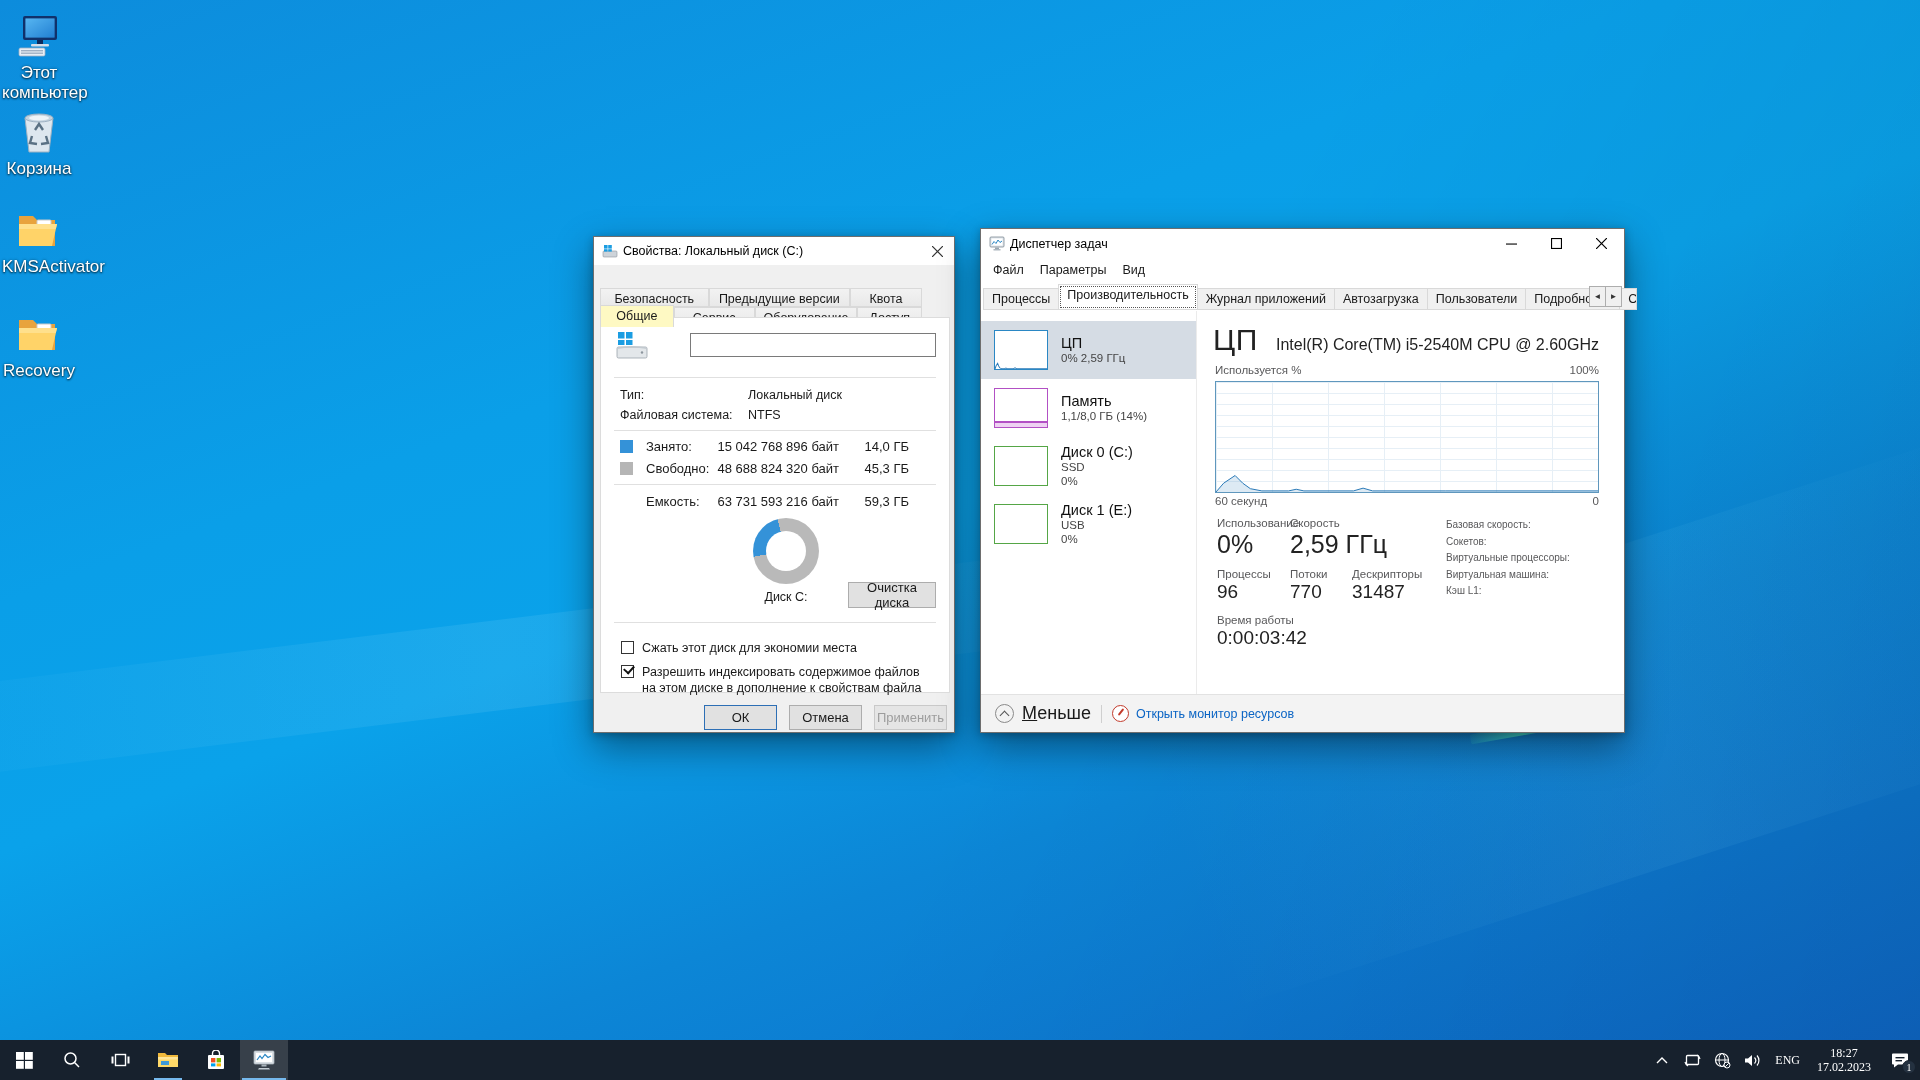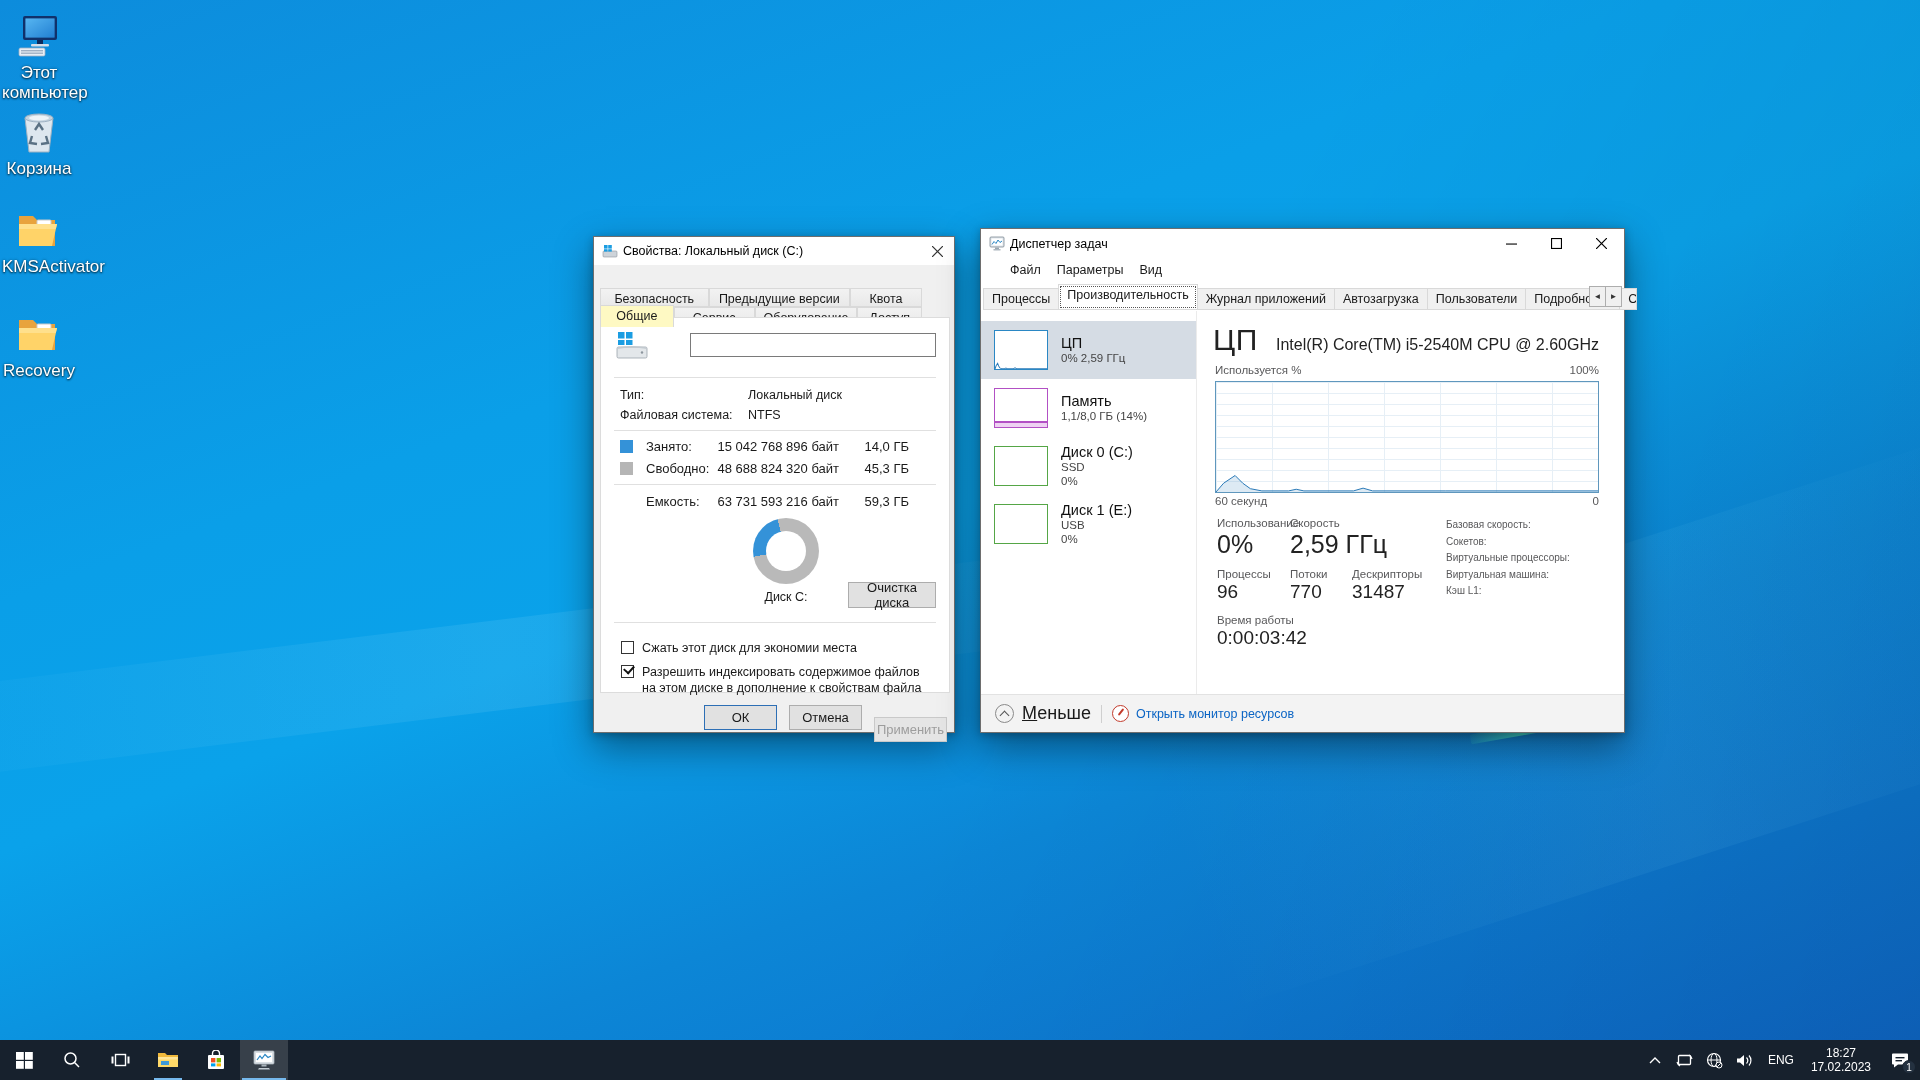--- a/index.html
+++ b/index.html
@@ -73,25 +73,25 @@
   .cleanup-btn { position:absolute; right:13px; top:324px; width:88px; height:26px; }
 
   .cb-row { position:absolute; left:20px; right:14px; font-size:12.5px; line-height:1.3; display:flex; }
   .cbox { flex:0 0 13px; width:13px; height:13px; border:1px solid #333; background:#fff; margin-right:8px; margin-top:1px; position:relative; }
   .cbox.checked::after { content:""; position:absolute; left:2px; top:-1px; width:8px; height:5px;
     border-left:2px solid #111; border-bottom:2px solid #111; transform:rotate(-48deg); }
 
   .dlg-btns { position:absolute; right:7px; top:468px; display:flex; gap:12px; }
   .dlg-btns .btn { width:73px; height:25px; }
   .btn.default { border-color:#2d6fb5; }
-  .btn.disabled { color:#9d9d9d; background:#e5e5e5; border-color:#c9c9c9;margin-top:12px; }
+  .btn.disabled { color:#9d9d9d; background:#e5e5e5; border-color:#c9c9c9; }
 
   
   #tm { left:980px; top:228px; width:645px; height:505px; background:#fff; }
-  .menubar { height:24px; background:#fff; display:flex; align-items:center; padding-left:21px; gap:0; }
+  .menubar { height:24px; background:#fff; display:flex; align-items:center; padding-left:4px; gap:0; }
   .menu-item { padding:3px 8px; font-size:12.5px; }
   .tabstrip { height:28px; display:flex; align-items:flex-end; padding-left:2px; background:#fff; position:relative; }
   .tm-tab { font-size:12.5px; padding:3px 8px 4px; border:1px solid #d9d9d9; background:#f0f0f0; height:22px; white-space:nowrap; margin-right:-1px; }
   .tm-tab.active { background:#fff; height:26px; outline:1px dotted #555; outline-offset:-3px; position:relative; z-index:2; }
   .tm-tab.clipped { width:26px; overflow:hidden; }
   .tab-arrows { position:absolute; right:2px; bottom:3px; display:flex; }
   .tab-arrow { width:17px; height:21px; background:#f0f0f0; border:1px solid #adadad; margin-left:-1px;
     display:flex; align-items:center; justify-content:center; font-size:8px; color:#333; }
 
   .tm-body { position:absolute; top:82px; bottom:38px; left:0; right:0; display:flex; background:#fff; }
@@ -143,21 +143,21 @@
   .circle-chevron::after { content:""; position:absolute; left:5px; top:7px; width:6px; height:6px;
     border-left:1.6px solid #555; border-top:1.6px solid #555; transform:rotate(45deg); }
   .less-label { font-size:18px; display:inline-block; }
   .less-label::first-letter { text-decoration:underline; }
   .foot-sep { width:1px; height:18px; background:#cfcfcf; margin:0 10px; }
   .gauge { width:17px; height:17px; border:1.6px solid #c23a2b; border-radius:50%; position:relative; margin-right:7px; background:#fff; }
   .gauge::after { content:""; position:absolute; left:7px; top:2px; width:2px; height:8px; background:#c23a2b; transform:rotate(38deg); border-radius:1px; }
   .res-link { font-size:12.5px; color:#0a64c4; }
 
   
-  .taskbar { position:absolute; left:0; bottom:0; width:1920px; height:40px; background:#17212d; display:flex; align-items:flex-start; z-index:50; }
+  .taskbar { position:absolute; left:0; bottom:0; width:1920px; height:40px; background:#17212d; display:flex; align-items:flex-start; z-index:50;font-family:Liberation Serif, serif; }
   .tb-slot { width:48px; height:40px; display:flex; align-items:center; justify-content:center; position:relative; flex:0 0 auto; }
   .tb-slot.running::after { content:""; position:absolute; bottom:0; left:10px; right:10px; height:2px; background:#76b9ed; }
   .tb-slot.active-app { background:rgba(255,255,255,.14); }
   .tb-slot.active-app::after { content:""; position:absolute; bottom:0; left:2px; right:2px; height:2px; background:#76b9ed; }
   .tray { margin-left:auto; display:flex; align-items:center; color:#fff; }
   .tray-ico { width:30px; height:40px; display:flex; align-items:center; justify-content:center; }
   .tray-lang { font-size:12px; padding:0 8px; }
   .tray-clock { text-align:center; font-size:12px; line-height:14px; padding:0 9px; white-space:nowrap; }
   .tray-ac { position:relative; width:40px; height:40px; display:flex; align-items:center; justify-content:center; }
   .ac-badge { position:absolute; right:4px; bottom:6px; min-width:14px; height:14px; border-radius:50%; background:#243140;

